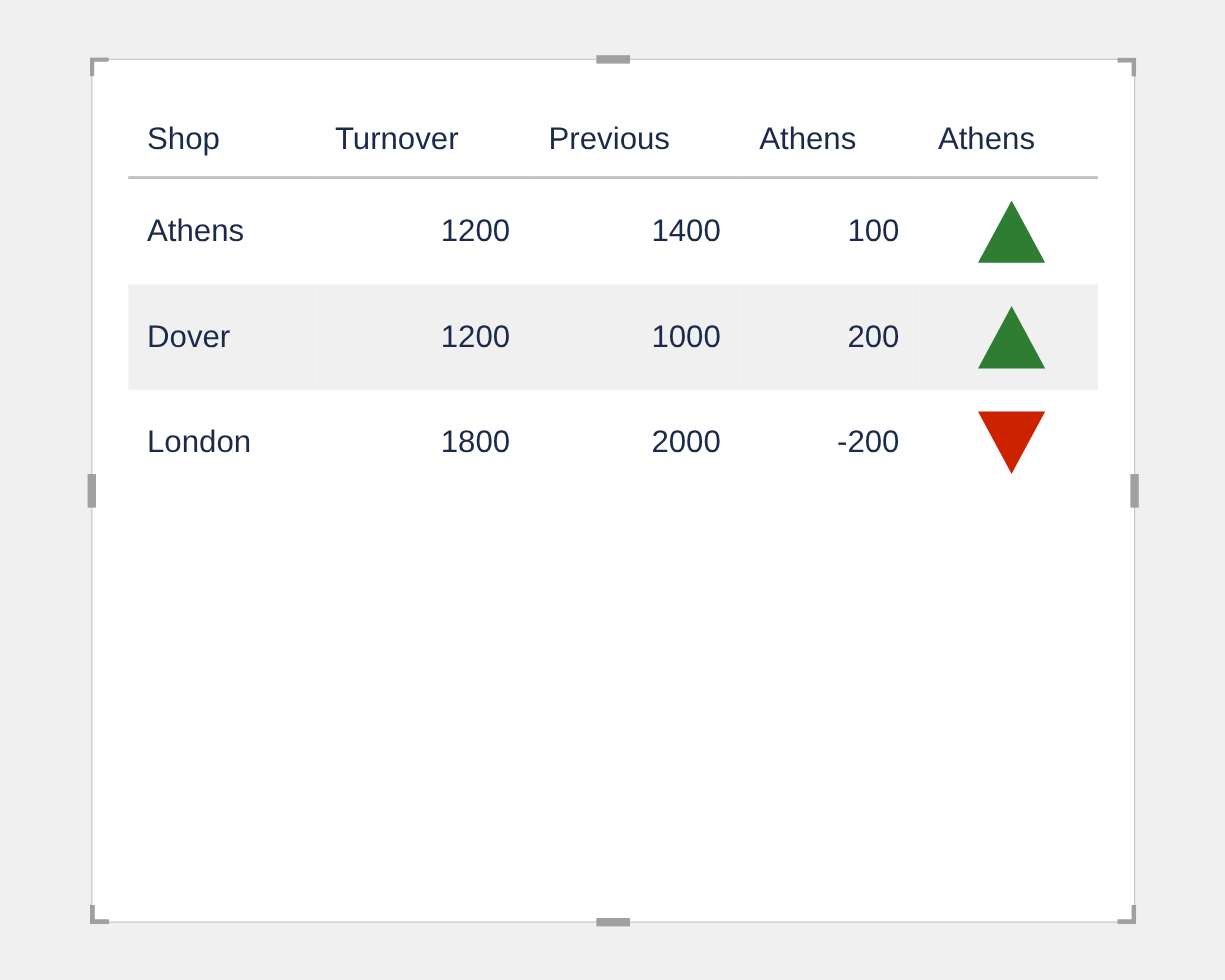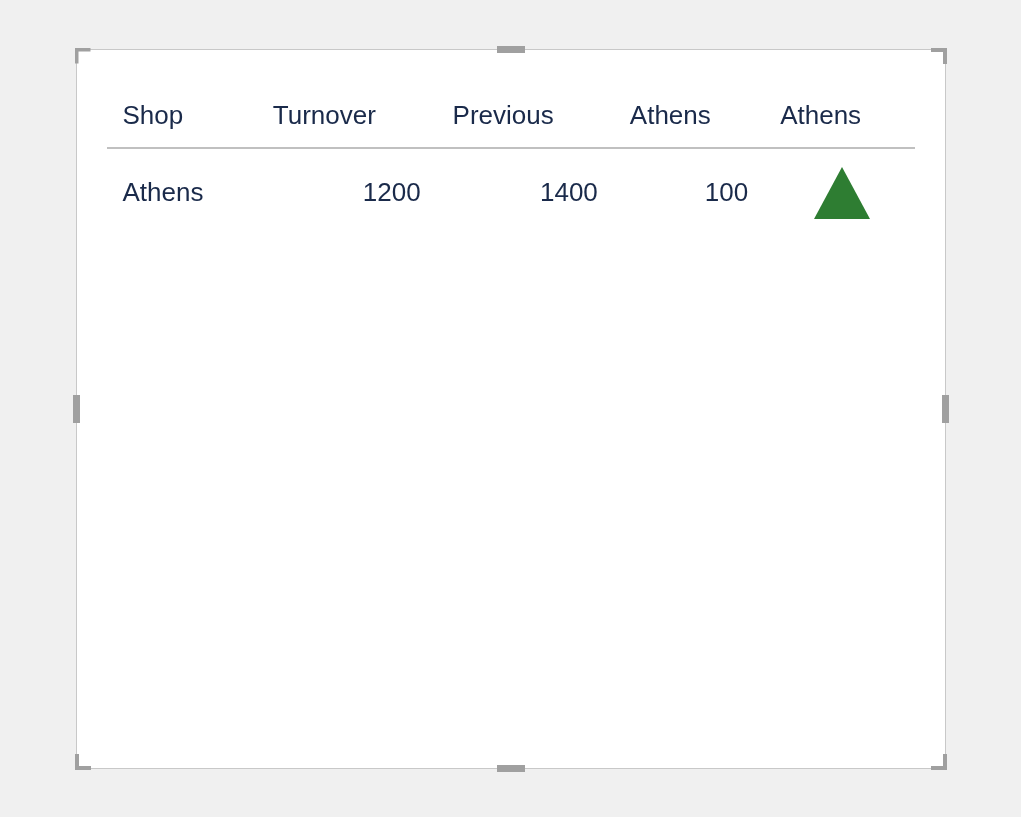--- a/index.html
+++ b/index.html
@@ -167,16 +167,30 @@
       </thead>
       <tbody id="table-body">
 
           <tr>
             <td>Athens</td>
             <td>1200</td>
             <td>1400</td>
             <td>100</td>
             <td class="arrow-cell"><span class="arrow-up"></span></td>
           </tr>
+          <tr>
+            <td>Dover</td>
+            <td>1200</td>
+            <td>1000</td>
+            <td>200</td>
+            <td class="arrow-cell"><span class="arrow-up"></span></td>
+          </tr>
+          <tr>
+            <td>London</td>
+            <td>1800</td>
+            <td>2000</td>
+            <td>-200</td>
+            <td class="arrow-cell"><span class="arrow-down"></span></td>
+          </tr>
         </tbody>
     </table>
   </div>
 </div>
 
 </body></html>

